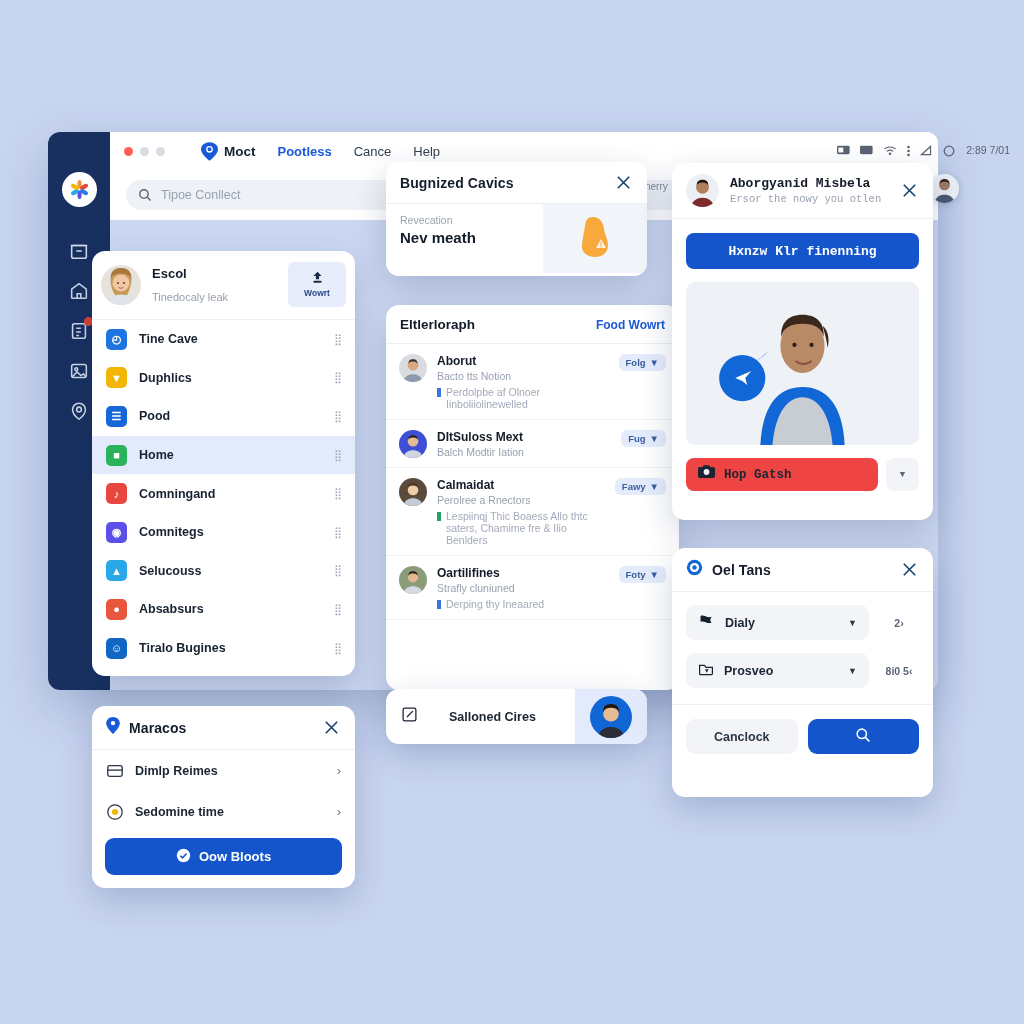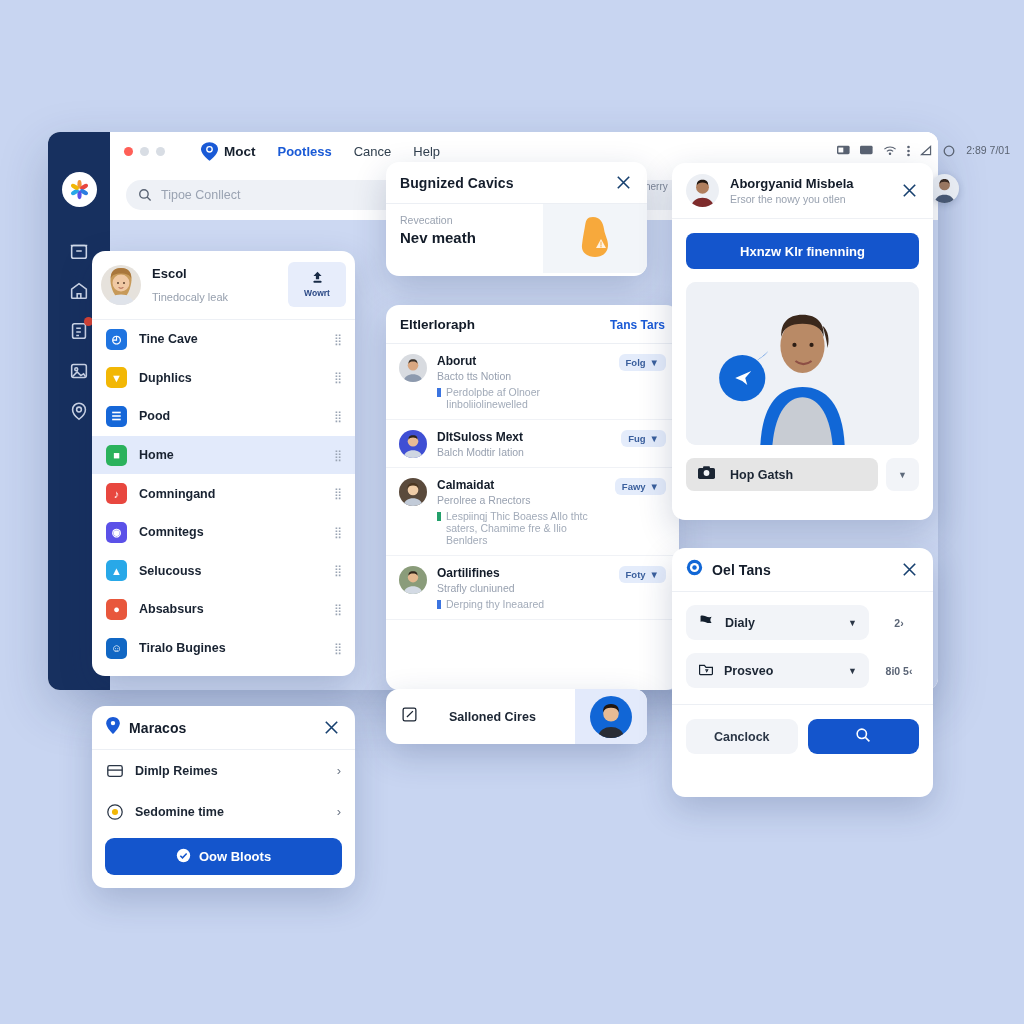--- a/index.html
+++ b/index.html
@@ -157,38 +157,38 @@
 
   
   #compose-card { left: 386px; top: 689px; width: 261px; height: 55px; }
   .comp-inner { display: flex; height: 100%; }
   .comp-left { flex: 1; display: flex; align-items: center; gap: 11px; padding: 0 15px; }
   .comp-txt { font-size: 12.5px; font-weight: 700; color: #1b2533; margin-left: 20px; }
   .comp-right { width: 72px; background: #e3eafb; display: flex; align-items: center; justify-content: center; }
   .comp-av { width: 42px; height: 42px; border-radius: 50%; overflow: hidden; }
 
   
-  #profile-card { left: 672px; top: 163px; width: 261px; height: 357px; }
+  #profile-card { left: 672px; top: 163px; width: 261px; height: 357px; font-family: Liberation Mono, monospace; }
   .pf-head { display: flex; align-items: center; gap: 11px; padding: 11px 14px; border-bottom: 1px solid #eef0f4; }
   .pf-av { width: 33px; height: 33px; border-radius: 50%; overflow: hidden; flex: 0 0 auto; }
   .pf-name { font-size: 13px; font-weight: 700; color: #121b28; }
   .pf-sub { font-size: 10.5px; color: #99a2b0; margin-top: 2px; }
   .pf-cta {
     margin: 14px 14px 0; height: 36px; border-radius: 8px; background: #1455cc;
     display: flex; align-items: center; justify-content: center;
     color: #fff; font-size: 13px; font-weight: 700;
   }
   .pf-media {
     margin: 13px 14px 0; height: 163px; border-radius: 10px; background: #eef1f6;
     position: relative; overflow: hidden;
   }
   .pf-foot { display: flex; gap: 8px; margin: 13px 14px 0; }
   .pf-field {
-    flex: 1; height: 33px; border-radius: 8px; background: #e5e5e5;
-    display: flex; align-items: center; gap: 15px; padding: 0 12px;
+    flex: 1; height: 33px; border-radius: 8px; background: #ef4444;
+    display: flex; align-items: center; gap: 9px; padding: 0 12px;
   }
   .pf-field .t { font-size: 12.5px; font-weight: 700; color: #1b2533; }
   .pf-drop {
     width: 33px; height: 33px; border-radius: 8px; background: #f2f4f8;
     display: flex; align-items: center; justify-content: center; color: #5e6a7b; font-size: 9px;
   }
 
   
   #tans-card { left: 672px; top: 548px; width: 261px; height: 249px; }
   .tn-row { display: flex; align-items: center; gap: 10px; padding: 0 14px; margin-top: 13px; }
@@ -544,21 +544,21 @@
             <path d="M26 27v3.2M26 31.4v.6" stroke="#f7a93c" stroke-width="1" stroke-linecap="round"></path>
           </svg>
         </span>
       </div>
     </div>
   </div>
 
   <div class="card" id="people-card">
     <div class="pc-head">
       <span class="pc-title">Eltlerloraph</span>
-      <span class="pc-link">Tans Tars</span>
+      <span class="pc-link">Food Wowrt</span>
     </div>
 
     <div class="p-row">
       <span class="p-av">
         <svg class="ph" viewBox="0 0 40 40">
             <rect width="40" height="40" fill="#d8dbe0"></rect>
             <circle cx="20" cy="16" r="7.6" fill="#d9a781"></circle>
             <path d="M20 7.5c5 0 6.6 2.8 6.3 6.4-1-2.4-3.2-3.2-6.3-3.2s-5.3.8-6.3 3.2C13.4 10.3 15 7.5 20 7.5z" fill="#3a3129"></path>
             <path d="M6 40c1.6-8 7.4-11 14-11s12.4 3 14 11z" fill="#8d9aae"></path>
           </svg>

